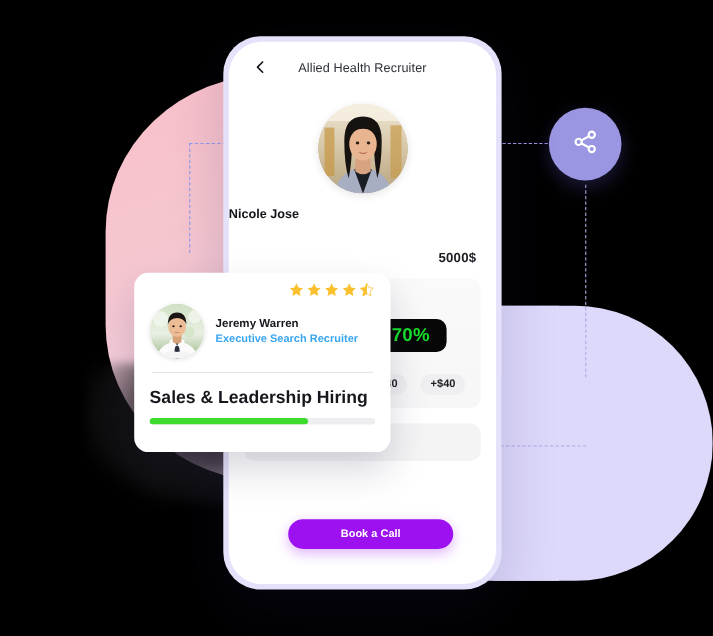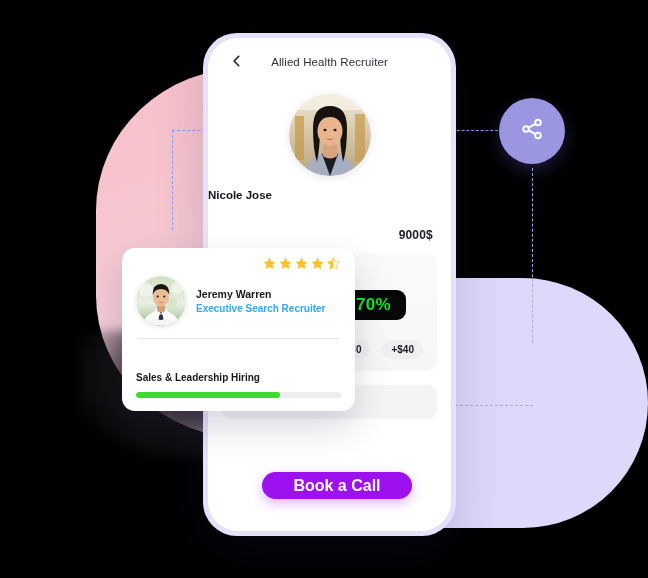--- a/index.html
+++ b/index.html
@@ -139,21 +139,21 @@
     margin: 14px 14px 0; height: 34px;
     background: #f4f4f5; border-radius: 9px;
     display: flex; align-items: center; padding-left: 13px;
   }
   .note-placeholder { font-size: 10.5px; color: #bdbdc2; letter-spacing: .2px; }
 
   .book-btn {
     position: absolute; left: 54px; bottom: 32px;
     width: 150px; height: 27px; border-radius: 14px;
     background: #9d10f0; border: none; cursor: pointer;
-    color: #fff; font-size: 16px; font-weight: bold;
+    color: #fff; font-size: 10px; font-weight: bold;
     font-family: "Liberation Sans", sans-serif;
     box-shadow: 0 4px 12px rgba(157,16,240,.32);
   }
 
   
   .float-card {
     position: absolute; left: 122px; top: 248px;
     width: 233px; height: 163px;
     background: #fff; border-radius: 13px;
     box-shadow: 0 16px 34px rgba(30,20,60,.17);
@@ -167,21 +167,21 @@
     width: 50px; height: 50px; border-radius: 50%;
     overflow: hidden; flex: 0 0 50px;
     box-shadow: 0 1px 5px rgba(0,0,0,.12);
   }
   .who-text { margin-left: 10px; }
   .who-name { font-size: 10.5px; font-weight: bold; color: #15171c; }
   .who-role { font-size: 10px; font-weight: bold; color: #3aa6ef; margin-top: 3px; }
 
   .divider { height: 1px; background: #e4e4e6; margin: 12px 2px 0; }
 
-  .job-title { margin-top: 33px; font-size: 10px; font-weight: bold; color: #15171c; }
+  .job-title { margin-top: 14px; font-size: 16px; font-weight: bold; color: #15171c; }
   .progress-track {
     margin-top: 9px; height: 6px; border-radius: 4px; background: #eeeef0;
     overflow: hidden;
   }
   .progress-fill { height: 100%; border-radius: 4px; background: #3ddb2e; }
 </style>
 </head>
 <body>
 
 <div id="stage">
@@ -250,21 +250,21 @@
           <ellipse cx="36" cy="36" rx="1.6" ry="1.3" fill="#2a1d15"></ellipse>
           <ellipse cx="46" cy="36" rx="1.6" ry="1.3" fill="#2a1d15"></ellipse>
           <path d="M36.5 44 q4.5 4 9 0 q-4.5 2 -9 0 z" fill="#b6624f"></path>
         </g>
       </svg>
     </div>
 
     <div class="person-name">Nicole Jose</div>
 
     <div class="price-row">
-      <span class="price-val">9000$</span>
+      <span class="price-val">5000$</span>
     </div>
 
     <div class="grey-panel">
       <div class="pct-pill">
         <span class="pct-text">70%</span>
       </div>
       <div class="chips">
         <span class="chip">+$30</span>
         <span class="chip">+$40</span>
       </div>

